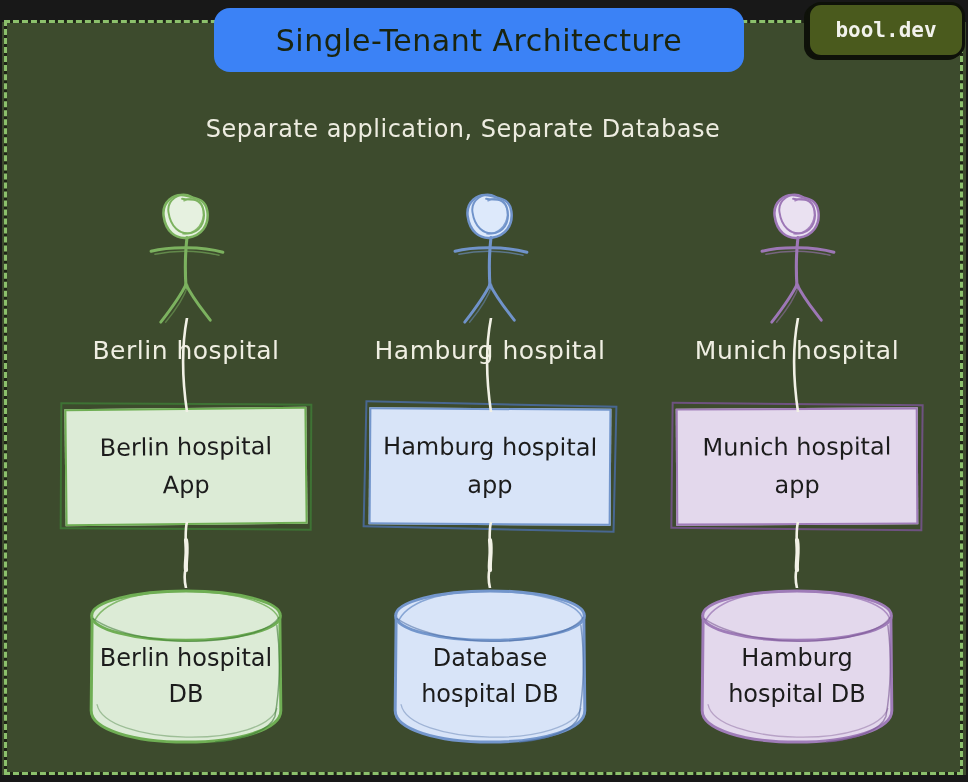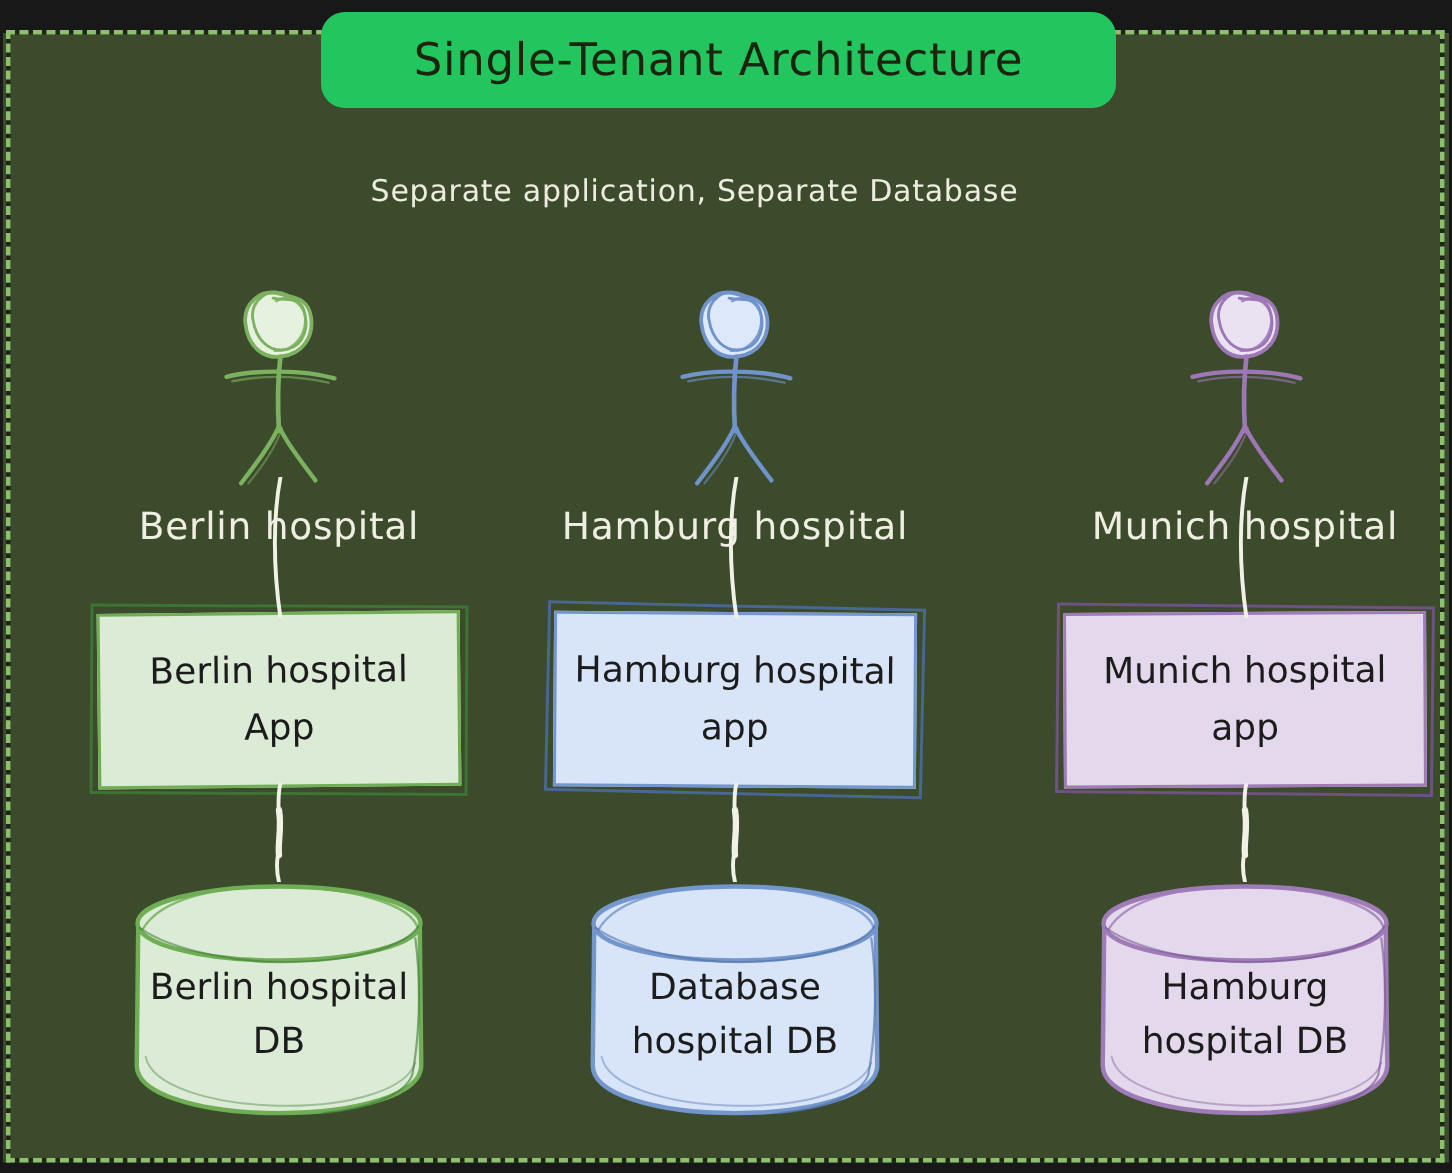--- a/index.html
+++ b/index.html
@@ -6,47 +6,47 @@
   .canvas {
     position:relative; width:968px; height:782px; overflow:hidden;
     background:#181818; font-family:"DejaVu Sans", sans-serif;
   }
   .board { position:absolute; left:2px; right:2px; top:22px; bottom:7px; background:#3d4b2d; }
   .frame-dark { position:absolute; left:4px; right:5px; top:20px; bottom:7px; border:3px solid #1e2416; }
   .frame-dash { position:absolute; left:4px; right:5px; top:20px; bottom:7px; border:3px dashed #8cc06c; }
 
   .title-badge {
     position:absolute; left:214px; top:8px; width:530px; height:64px;
-    background:#22c55e; border-radius:16px; display:flex; align-items:center; justify-content:center;
+    background:#3b82f6; border-radius:16px; display:flex; align-items:center; justify-content:center;
     z-index:5;
   }
   .title-text { font-size:30px; color:#1a240f; letter-spacing:0.5px; }
 
   .brand-badge {
     position:absolute; left:807px; top:2px; width:152px; height:50px;
     background:#4a5a1d; border:3px solid #0e1109; border-radius:14px;
     display:flex; align-items:center; justify-content:center; z-index:5;
     box-shadow:-3px 2px 0 #0e1109;
   }
   .brand-text { font-family:"DejaVu Sans Mono", monospace; font-weight:bold; font-size:21px; color:#f2f2ec; }
 
   .subtitle {
     position:absolute; top:115px; left:0; width:100%; padding-right:42px; box-sizing:border-box;
-    text-align:center; font-size:20px; color:#edece0; letter-spacing:0.5px; z-index:4;
+    text-align:center; font-size:24px; color:#edece0; letter-spacing:0.5px; z-index:4;
   }
 
   
   .c-green  { color:#7cb25f; --stroke:#6fae54; --stroke2:#3e7a36; --fill:#dcebd6; --head:#e6f1e0; }
   .c-blue   { color:#7093ca; --stroke:#7396cc; --stroke2:#4a6ca3; --fill:#d8e4f8; --head:#dde9fb; }
   .c-purple { color:#9d77b6; --stroke:#9f7cb8; --stroke2:#77538f; --fill:#e3d8ec; --head:#eae1f1; }
 
   .col { position:absolute; top:192px; width:260px; height:565px; z-index:3; }
   .col-berlin { left:56px; }
   .col-hamburg { left:360px; }
-  .col-munich { left:700px; }
+  .col-munich { left:667px; }
 
   .figure { position:absolute; top:0; left:50%; transform:translateX(-50%); width:88px; height:136px; }
 
   .connector { position:absolute; left:50%; transform:translateX(-50%); width:14px; z-index:6; }
   .connector.c1 { top:126px; height:94px; }
   .connector.c2 { top:330px; height:66px; }
 
   .person-label {
     position:absolute; top:144px; width:100%; text-align:center;
     font-size:25px; color:#efeee2; letter-spacing:0.5px; z-index:4;
@@ -114,20 +114,23 @@
 
 <div class="canvas">
   <div class="board"></div>
   <div class="frame-dark"></div>
   <div class="frame-dash"></div>
 
   <div class="title-badge">
     <span class="title-text">Single-Tenant Architecture</span>
   </div>
 
+  <div class="brand-badge">
+    <span class="brand-text">bool.dev</span>
+  </div>
 
   <div class="subtitle">Separate application, Separate Database</div>
 
   <div class="col c-green col-berlin">
     <svg class="figure" viewBox="0 0 90 140">
         <use href="#sym-person"></use>
       </svg>
     <svg class="connector c1" viewBox="0 0 14 94" preserveAspectRatio="none">
         <use href="#sym-conn1"></use>
       </svg>

